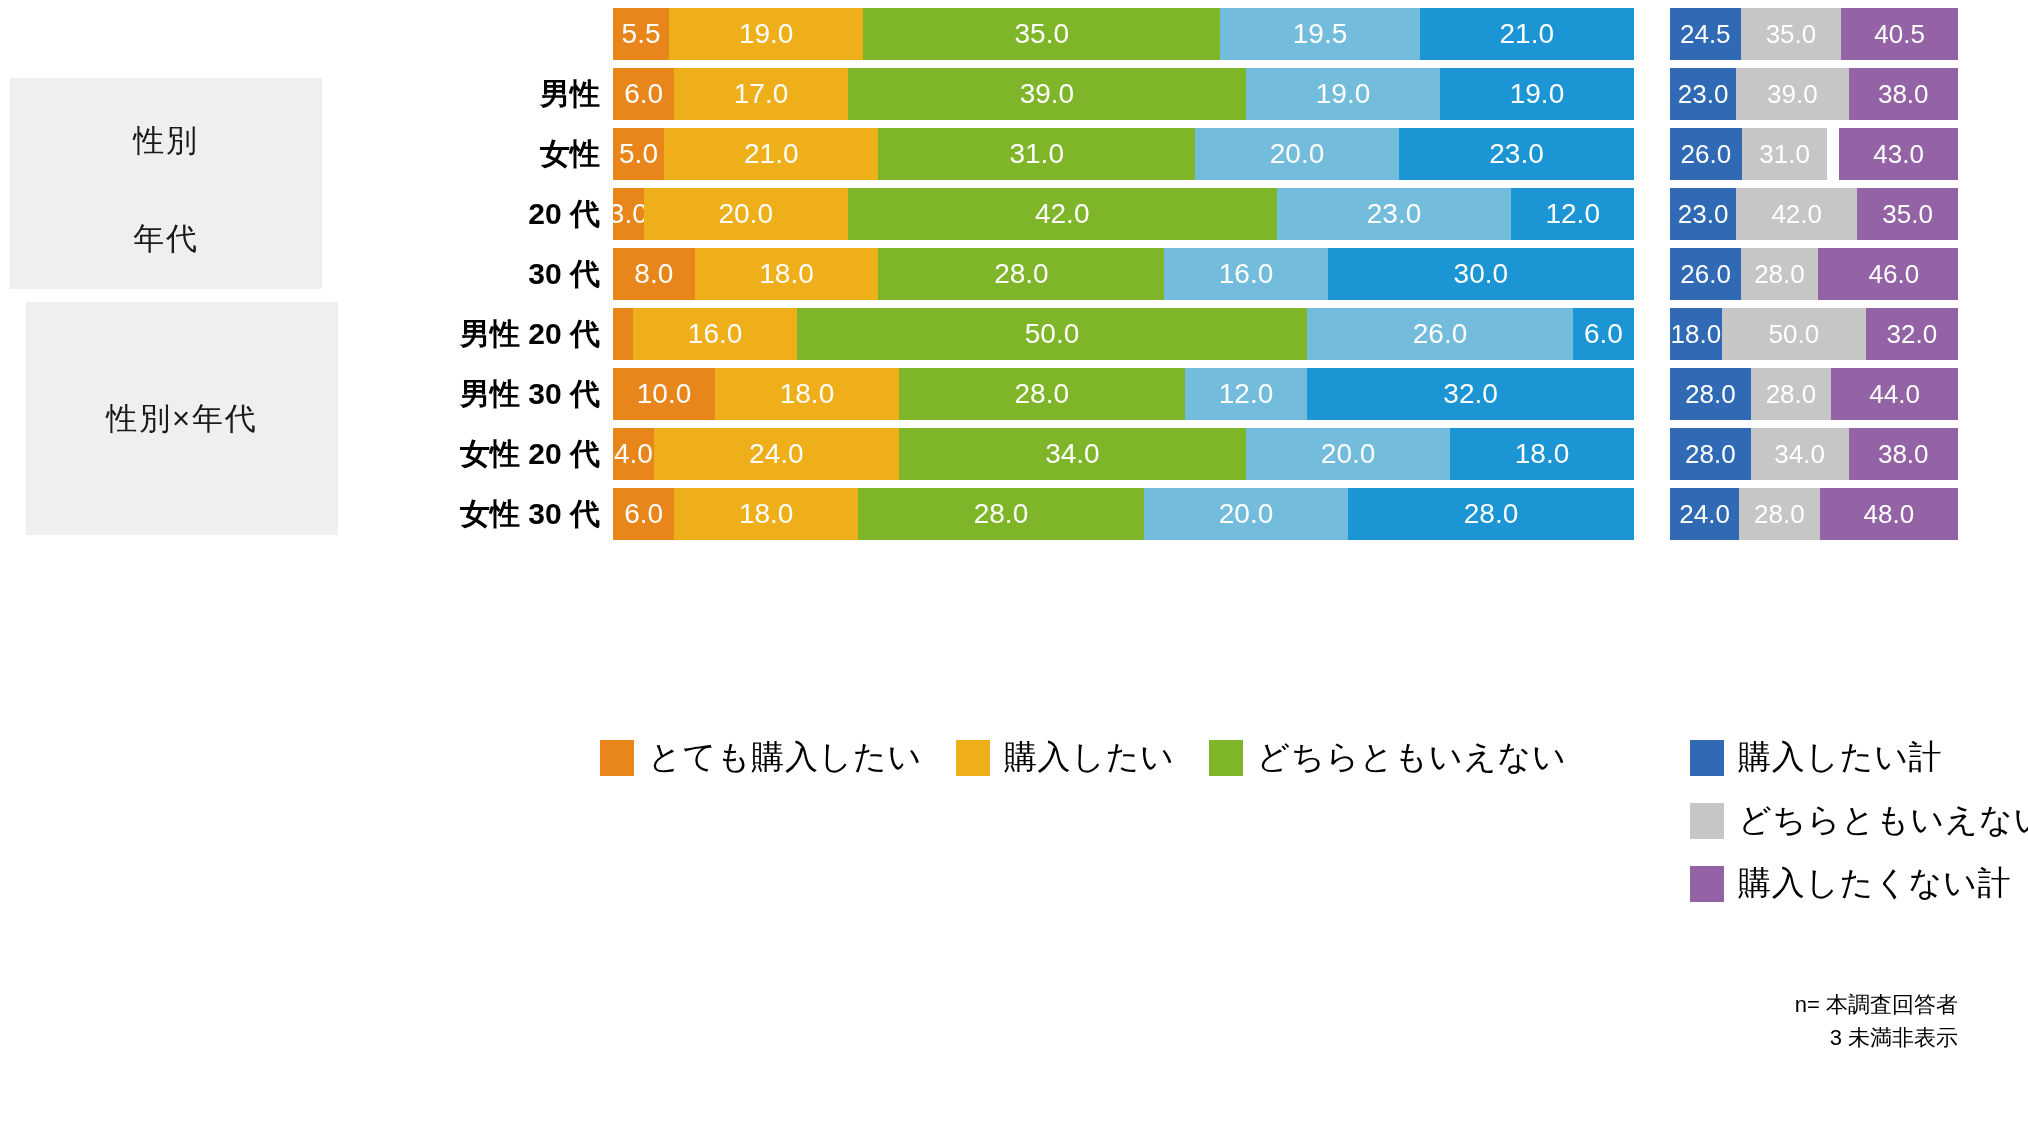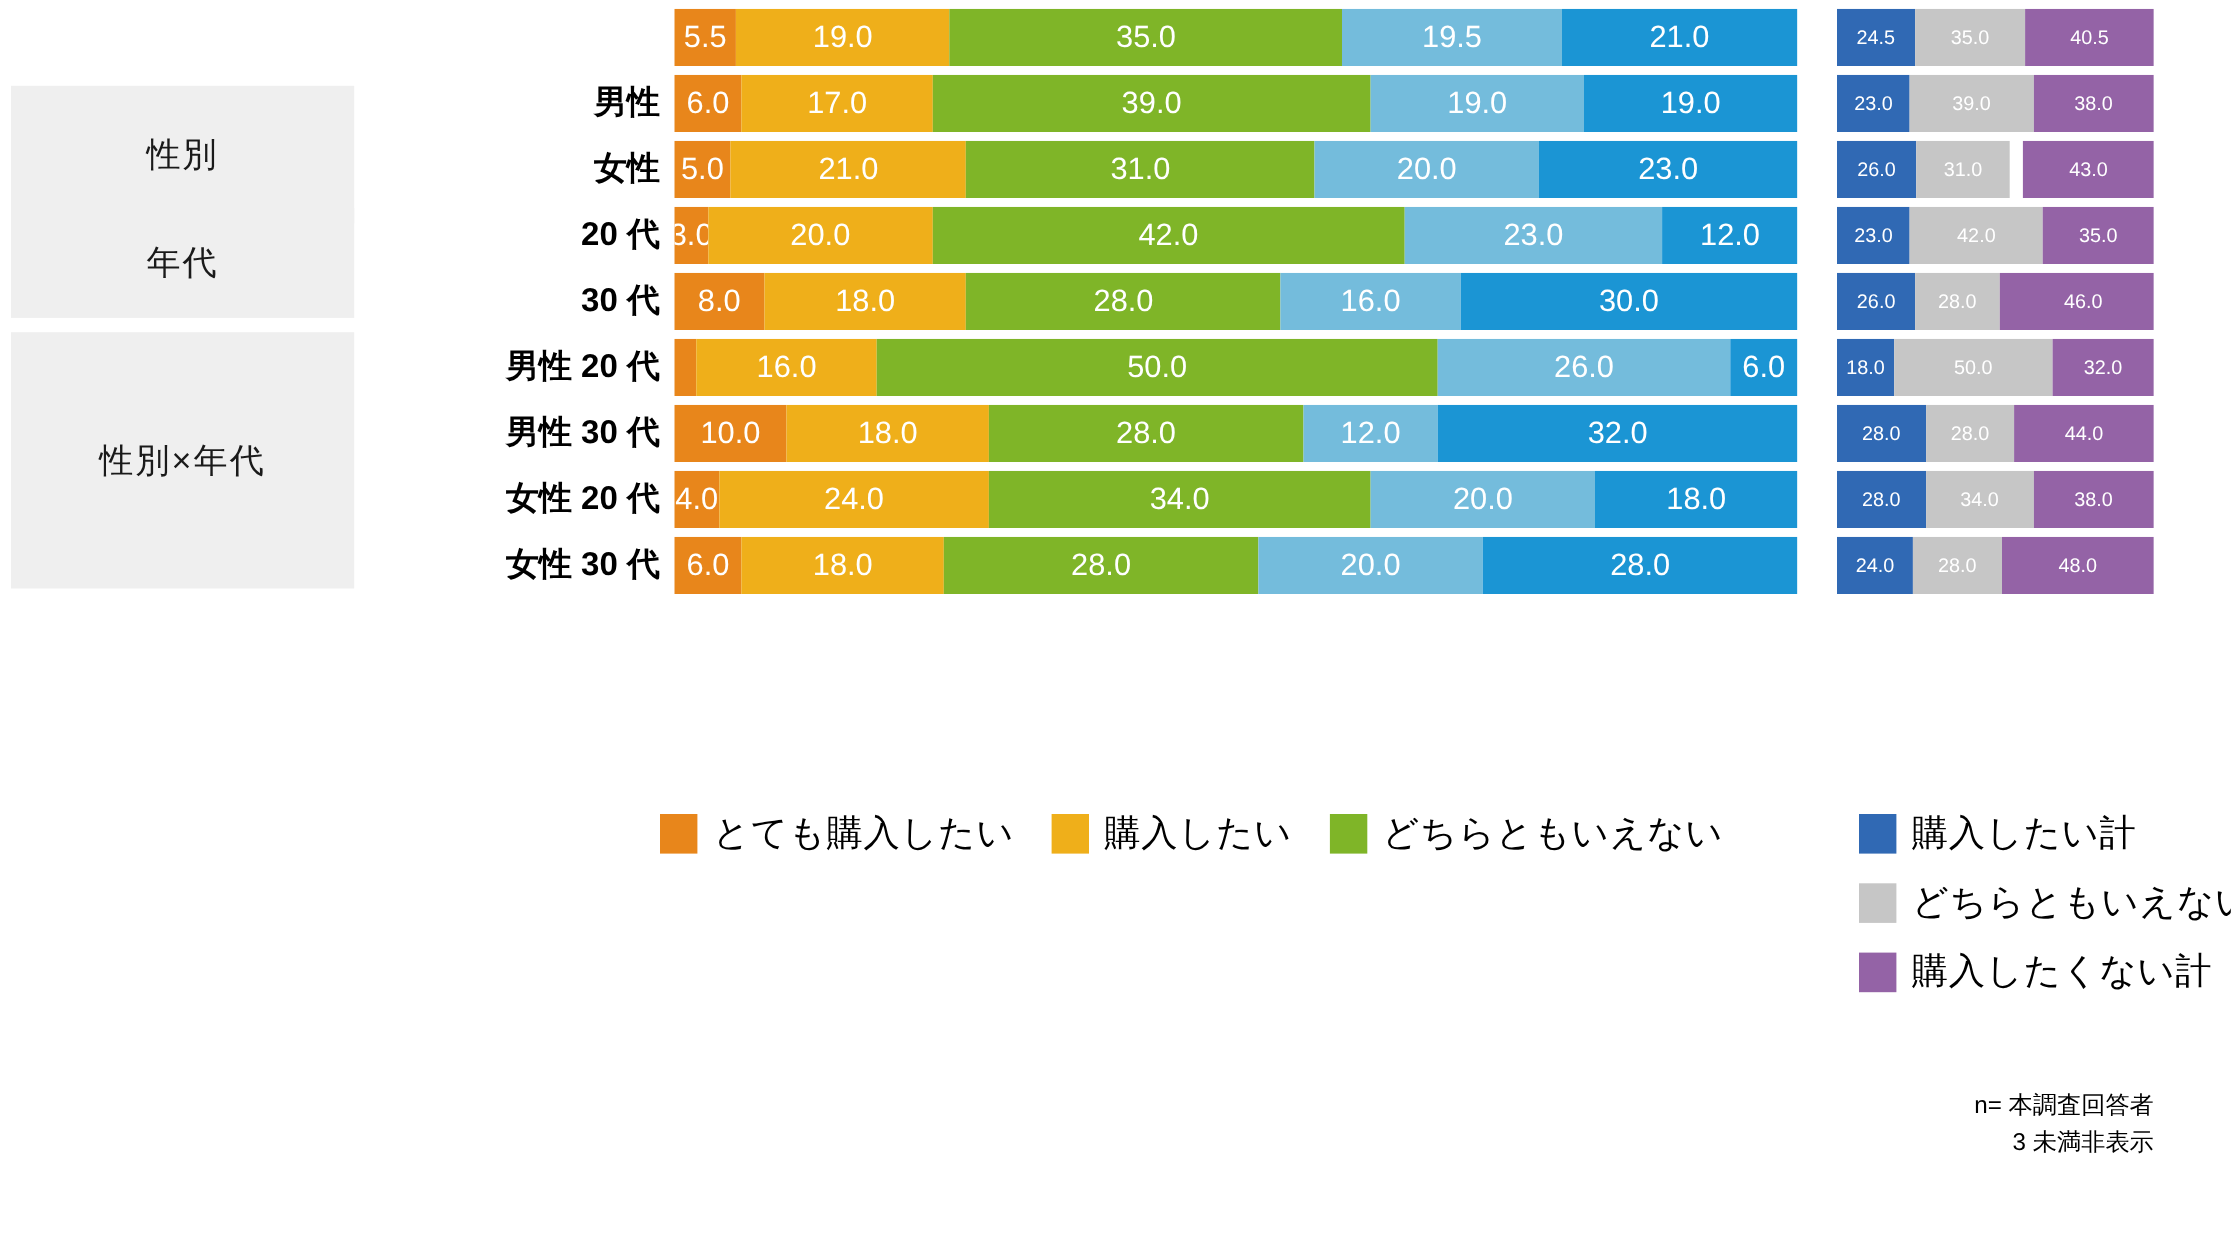--- a/index.html
+++ b/index.html
@@ -54,21 +54,21 @@
   }
   .seg{
     height:100%;
     display:flex;align-items:center;justify-content:center;
     color:#ffffff;
     font-size:28px;
     box-sizing:border-box;
     overflow:hidden;
     white-space:nowrap;
   }
-  .sumbar .seg{font-size:18px;}
+  .sumbar .seg{font-size:26px;}
 
   
   .legend{position:absolute;}
   .legend-row{display:flex;align-items:center;white-space:nowrap;}
   .swatch{
     width:34px;height:36px;flex:0 0 auto;margin-right:14px;
   }
   .legend-label{
     font-size:33px;color:#000;letter-spacing:.02em;
     margin-right:34px;
@@ -92,21 +92,21 @@
 <body>
 
 <div id="stage">
   <div id="sidebar-layer">
       <div class="catblock" style="left: 10px; width: 312px; top: 78px; height: 125px;">
         <span>性別</span>
       </div>
       <div class="catblock" style="left: 10px; width: 312px; top: 189px; height: 100px;">
         <span>年代</span>
       </div>
-      <div class="catblock" style="left: 10px; width: 312px; top: 302px; height: 233px;">
+      <div class="catblock" style="left: 26px; width: 312px; top: 302px; height: 233px;">
         <span>性別×年代</span>
       </div>
     </div>
   <div id="rows-layer">
       <div class="row" style="top: 8px; height: 52px;">
         <div class="mainbar">
           <div class="seg" style="background: rgb(232, 134, 27); width: 56.155px;">5.5</div>
           <div class="seg" style="background: rgb(239, 175, 26); width: 193.99px;">19.0</div>
           <div class="seg" style="background: rgb(127, 181, 40); width: 357.35px;">35.0</div>
           <div class="seg" style="background: rgb(116, 188, 220); width: 199.095px;">19.5</div>

